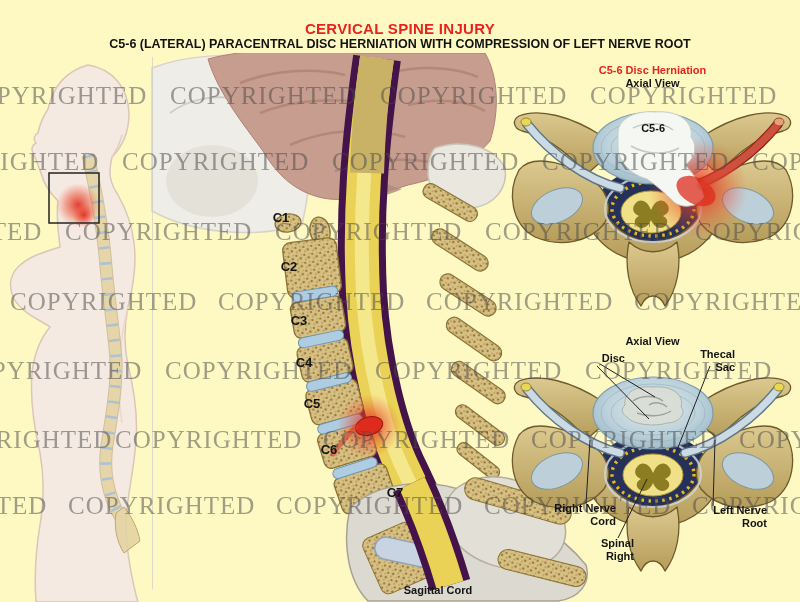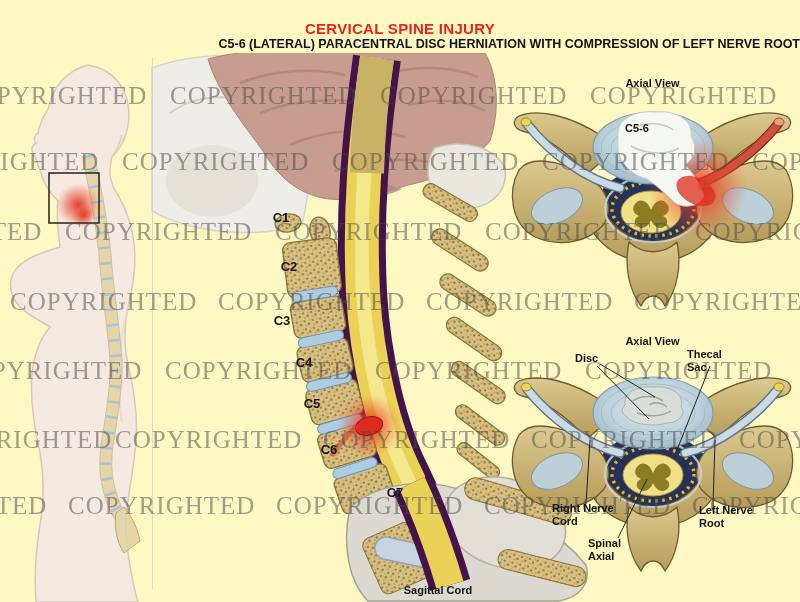--- a/index.html
+++ b/index.html
@@ -1,33 +1,33 @@
 <!DOCTYPE html>
 <html><head>
 <meta charset="utf-8">
 <style>
   html,body{margin:0;padding:0;background:#ffffff;}
   .page{position:relative;width:800px;height:602px;background:#fef9c3;overflow:hidden;
         font-family:"Liberation Sans",sans-serif;}
   .title{position:absolute;top:20px;left:0;right:0;text-align:center;
          color:#e8231f;font-weight:bold;font-size:15px;letter-spacing:.3px;z-index:10;}
-  .subtitle{position:absolute;top:37px;left:0;right:0;text-align:right;
+  .subtitle{position:absolute;top:37px;left:0;right:0;text-align:center;
          color:#121212;font-weight:bold;font-size:12.5px;z-index:10;}
   svg.panel{position:absolute;z-index:1;}
   .edge-v{position:absolute;left:152px;top:57px;width:1px;height:532px;
           background:#cfcfc9;opacity:.7;z-index:2;}
   .wm{position:absolute;font-family:"Liberation Serif",serif;font-size:25px;
       letter-spacing:1px;color:#4a4a4a;opacity:.52;white-space:nowrap;z-index:5;}
   .vlabel{position:absolute;transform:translate(-50%,-50%);font-weight:bold;
           font-size:13px;color:#131313;z-index:10;white-space:nowrap;}
   .cap{position:absolute;font-weight:bold;font-size:11px;color:#131313;
        text-align:center;z-index:10;line-height:1.15;}
   .cap.red{color:#e8231f;}
   .anno{position:absolute;font-weight:bold;font-size:11px;color:#131313;
-        text-align:left;line-height:1.2;z-index:10;}
+        text-align:right;line-height:1.2;z-index:10;}
 </style>
 </head>
 <body>
 
 <div class="page">
 
   <div class="title">CERVICAL SPINE INJURY</div>
   <div class="subtitle">C5-6 (LATERAL) PARACENTRAL DISC HERNIATION WITH COMPRESSION OF LEFT NERVE ROOT</div>
 
   <svg class="panel" style="left:0;top:55px;" width="160" height="547" viewBox="0 0 160 547">
@@ -152,20 +152,21 @@
       <rect x="-27" y="-30" width="54" height="60" rx="8" fill="url(#trab)" stroke="#8a7336" transform="translate(247,505) rotate(-24)"></rect>
       <rect x="-55" y="-11" width="110" height="22" rx="11" fill="url(#trab)" stroke="#8a7336" transform="translate(368,448) rotate(16)"></rect>
       <rect x="-45" y="-10" width="90" height="20" rx="10" fill="url(#trab)" stroke="#8a7336" transform="translate(392,515) rotate(14)"></rect>
       <rect x="-44" y="-11" width="88" height="22" rx="11" fill="#c9d4e2" stroke="#8fa3bb" stroke-width="1.5" transform="translate(268,502) rotate(12)"></rect>
     </g>
 
     <path d="M 262,430 C 276,460 290,498 300,532" fill="none" stroke="#431349" stroke-width="42"></path>
     <path d="M 262,430 C 276,460 290,498 300,532" fill="none" stroke="#e9d255" stroke-width="28"></path>
   </svg>
 
+  <div class="cap red" style="left:505px;top:64px;width:295px;">C5-6 Disc Herniation</div>
   <div class="cap" style="left:505px;top:77px;width:295px;">Axial View</div>
 
   <svg class="panel" style="left:505px;top:90px;" width="295" height="220" viewBox="0 0 295 220">
     <defs>
       <linearGradient id="boneG1" x1="0" y1="0" x2="0" y2="1">
         <stop offset="0" stop-color="#dcc98f"></stop>
           <stop offset="1" stop-color="#b59c5a"></stop>
       </linearGradient>
       <radialGradient id="discG1" cx="0.5" cy="0.42" r="0.7">
         <stop offset="0" stop-color="#dde8ec"></stop>
@@ -293,28 +294,28 @@
       <line x1="81" y1="149" x2="85" y2="85"></line>
       <line x1="208" y1="151" x2="210" y2="85"></line>
       <line x1="113" y1="183" x2="142" y2="124"></line>
     </g>
   </svg>
 
   <div class="anno" style="left:575px;top:352px;width:50px;">Disc</div>
   <div class="anno" style="left:687px;top:340px;width:48px;margin-top:8px;">Thecal Sac</div>
   <div class="anno" style="left:552px;top:502px;width:64px;">Right Nerve Cord</div>
   <div class="anno" style="left:699px;top:504px;width:68px;">Left Nerve Root</div>
-  <div class="anno" style="left:588px;top:537px;width:46px;">Spinal Axial</div>
+  <div class="anno" style="left:588px;top:537px;width:46px;">Spinal Right</div>
 
   <div class="cap" style="left:368px;top:584px;width:140px;">Sagittal Cord</div>
 
   <div>
       <div class="vlabel" style="left: 281px; top: 217px;">C1</div>
       <div class="vlabel" style="left: 289px; top: 266px;">C2</div>
-      <div class="vlabel" style="left: 282px; top: 320px;">C3</div>
+      <div class="vlabel" style="left: 299px; top: 320px;">C3</div>
       <div class="vlabel" style="left: 304px; top: 362px;">C4</div>
       <div class="vlabel" style="left: 312px; top: 403px;">C5</div>
       <div class="vlabel" style="left: 329px; top: 449px;">C6</div>
       <div class="vlabel" style="left: 347px; top: 492px; margin-left: 48px;">C7</div>
     </div>
 
   <div style="position:absolute;inset:0;pointer-events:none;z-index:5;">
       <div class="wm" style="left: -40px; top: 82px;">COPYRIGHTED</div>
       <div class="wm" style="left: 170px; top: 82px;">COPYRIGHTED</div>
       <div class="wm" style="left: 380px; top: 82px;">COPYRIGHTED</div>

